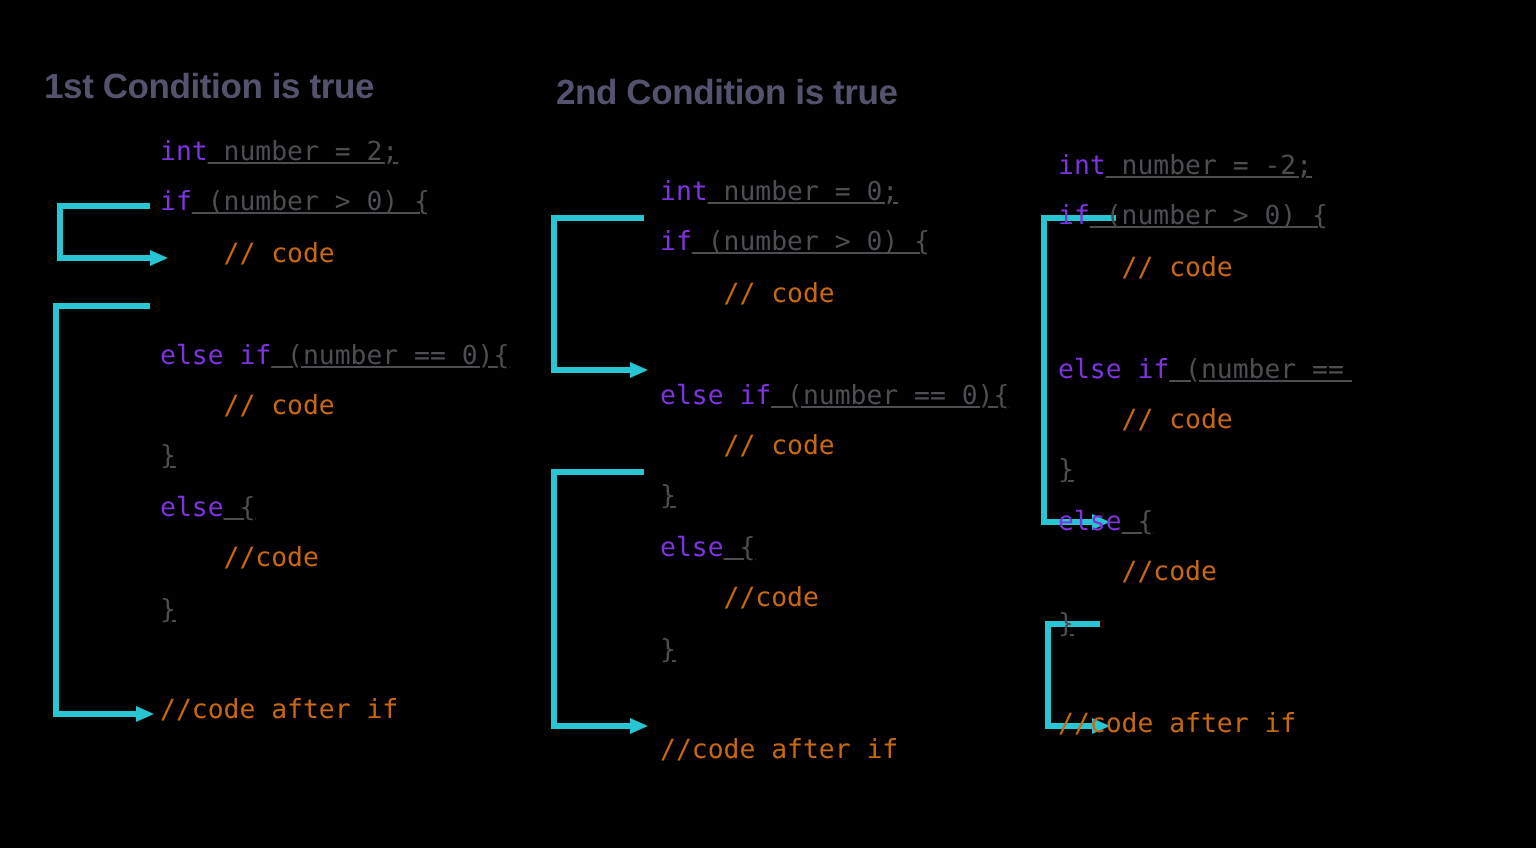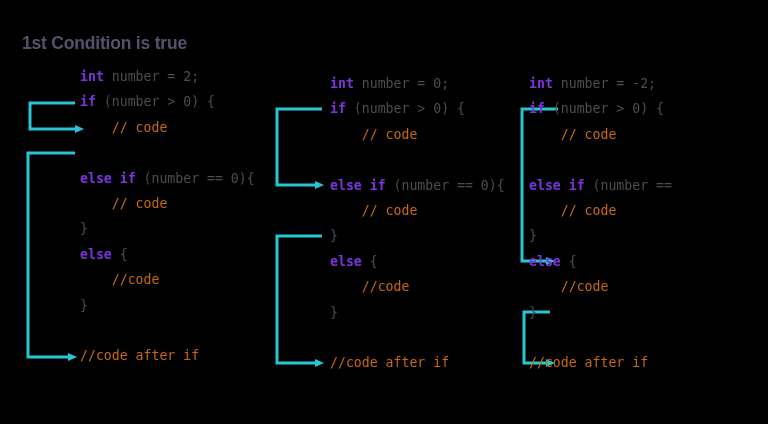--- a/index.html
+++ b/index.html
@@ -44,29 +44,30 @@
   #title-1 { left: 278px; top: 36px; }
   #title-2 { left: 526px; top: 36px; }
   .code-block {
     position: absolute;
     font-family: "DejaVu Sans Mono", monospace;
     font-size: 13.2px;
     line-height: 25.4px;
     white-space: pre;
   }
   #code-0 { left: 80px;  top: 64px; }
-  #code-1 { left: 330px; top: 71px; }
+  #code-1 { left: 330px; top: 84px; }
   #code-2 { left: 529px; top: 71px; }
   .code-line { white-space: pre; }
   .keyword {
     color: var(--keyword);
-    font-weight: 700;
+    font-weight: 400;
   }
   .plain {
     color: var(--plain);
+    text-decoration: underline;
   }
   .comment {
     color: var(--comment);
     font-weight: 400;
   }
 </style>
 </head>
 <body>
 
 <div id="canvas">
@@ -80,20 +81,21 @@
   <polyline points="75,103 30,103 30,129 76,129" marker-end="url(#ah)"></polyline>
       <polyline points="75,153 28,153 28,357 69,357" marker-end="url(#ah)"></polyline>
       <polyline points="322,109 277,109 277,185 316,185" marker-end="url(#ah)"></polyline>
       <polyline points="322,236 277,236 277,363 316,363" marker-end="url(#ah)"></polyline>
       <polyline points="558,109 522,109 522,261 547,261" marker-end="url(#ah)"></polyline>
       <polyline points="550,312 524,312 524,363 547,363" marker-end="url(#ah)"></polyline>
     </svg>
 
   <div class="col-title" id="title-0">1st Condition is true</div>
 
+  <div class="col-title" id="title-1">2nd Condition is true</div>
 
 
   <div class="code-block" id="code-0"><div class="code-line"><span class="keyword">int</span><span class="plain"> number = 2;</span></div><div class="code-line"><span class="keyword">if</span><span class="plain"> (number &gt; 0) {</span></div><div class="code-line"><span class="comment">    // code</span></div><div class="code-line">&nbsp;</div><div class="code-line"><span class="keyword">else if</span><span class="plain"> (number == 0){</span></div><div class="code-line"><span class="comment">    // code</span></div><div class="code-line"><span class="plain">}</span></div><div class="code-line"><span class="keyword">else</span><span class="plain"> {</span></div><div class="code-line"><span class="comment">    //code</span></div><div class="code-line"><span class="plain">}</span></div><div class="code-line">&nbsp;</div><div class="code-line"><span class="comment">//code after if</span></div></div>
 
   <div class="code-block" id="code-1"><div class="code-line"><span class="keyword">int</span><span class="plain"> number = 0;</span></div><div class="code-line"><span class="keyword">if</span><span class="plain"> (number &gt; 0) {</span></div><div class="code-line"><span class="comment">    // code</span></div><div class="code-line">&nbsp;</div><div class="code-line"><span class="keyword">else if</span><span class="plain"> (number == 0){</span></div><div class="code-line"><span class="comment">    // code</span></div><div class="code-line"><span class="plain">}</span></div><div class="code-line"><span class="keyword">else</span><span class="plain"> {</span></div><div class="code-line"><span class="comment">    //code</span></div><div class="code-line"><span class="plain">}</span></div><div class="code-line">&nbsp;</div><div class="code-line"><span class="comment">//code after if</span></div></div>
 
   <div class="code-block" id="code-2"><div class="code-line"><span class="keyword">int</span><span class="plain"> number = -2;</span></div><div class="code-line"><span class="keyword">if</span><span class="plain"> (number &gt; 0) {</span></div><div class="code-line"><span class="comment">    // code</span></div><div class="code-line">&nbsp;</div><div class="code-line"><span class="keyword">else if</span><span class="plain"> (number == 0){</span></div><div class="code-line"><span class="comment">    // code</span></div><div class="code-line"><span class="plain">}</span></div><div class="code-line"><span class="keyword">else</span><span class="plain"> {</span></div><div class="code-line"><span class="comment">    //code</span></div><div class="code-line"><span class="plain">}</span></div><div class="code-line">&nbsp;</div><div class="code-line"><span class="comment">//code after if</span></div></div>
 
 </div>
 

